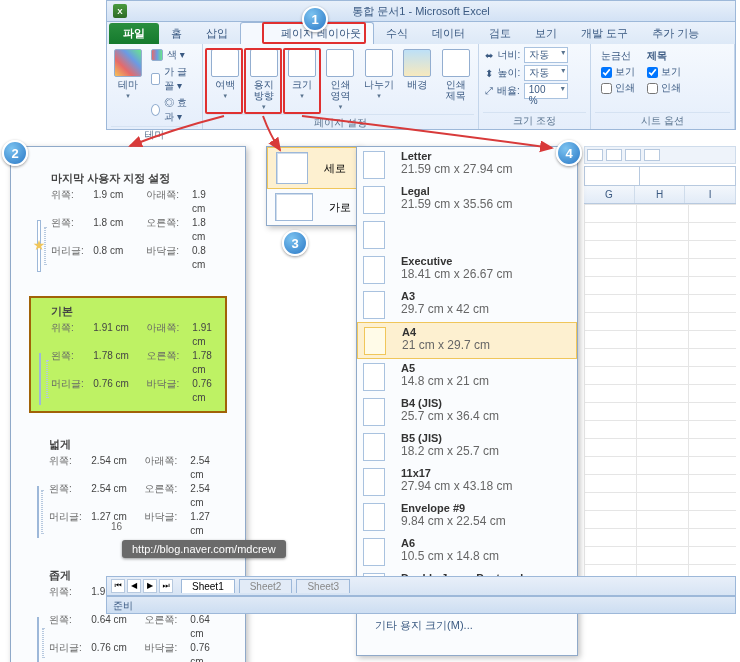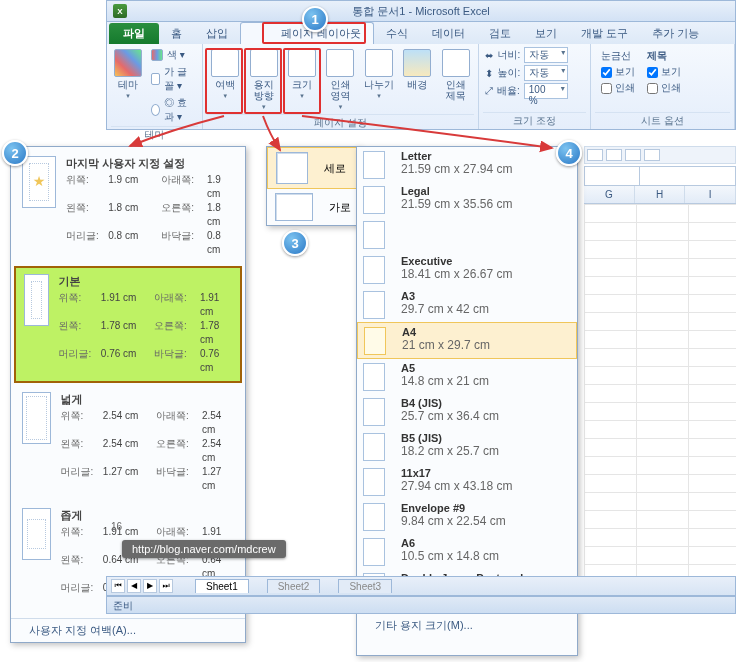--- a/index.html
+++ b/index.html
@@ -54,21 +54,21 @@
 
 svg.arrows { position:absolute; left:0; top:0; width:740px; height:662px; pointer-events:none; z-index:40; }
 
 
 .panel { position:absolute; background:#fafcfe; border:1px solid #8fa9c9; box-shadow:2px 2px 6px rgba(0,0,0,.25); font-size:11px; }
 .panel .opt { display:flex; gap:16px; padding:4px 8px; cursor:pointer; }
 .panel .opt.selected { background:#fdf0d0; border:1px solid #f0c65a; }
 .panel .footer { border-top:1px solid #cfdceb; padding:4px 18px; font-size:11px; color:#3b5a82; cursor:pointer; }
 
 
-.margin-panel .section { display:flex; gap:10px; padding:6px 8px; margin:3px; }
+.margin-panel .section { display:flex; gap:10px; padding:6px 8px; margin:18px;align-items:flex-end; }
 .margin-panel .section.sel { background:#bef264; border:2px solid #a16207; }
 .m-thumb { width:40px; height:52px; background:#fff; border:1px solid #9db8d9; position:relative; }
 .m-thumb::before { content:""; position:absolute; inset:6px; border:1px dotted #b7c9df; }
 .m-thumb.star::after { content:"★"; position:absolute; left:50%; top:50%; transform:translate(-50%,-55%); color:#f0c65a; font-size:14px; }
 .m-thumb.wide::before { inset:3px; }
 .m-thumb.narrow::before { inset:10px 4px; }
 .m-info { flex:1; font-size:11px; color:#444; }
 .m-info .ttl { font-weight:bold; margin-bottom:2px; }
 .m-info .row { display:flex; gap:8px; font-size:10px; line-height:14px; }
 .m-info .row span:first-child { width:38px; color:#666; }
@@ -97,21 +97,21 @@
 .grid .headers div { flex:1; text-align:center; border-right:1px solid #cfdceb; color:#3b5a82; line-height:18px; }
 .grid .cells { position:absolute; inset:18px 0 0 0;
   background-image:linear-gradient(#e5e5e5 1px,transparent 1px),linear-gradient(90deg,#e5e5e5 1px,transparent 1px);
   background-size:52px 18px; }
 
 
 .sheetbar { position:absolute; left:106px; bottom:66px; right:4px; height:20px;
   background:linear-gradient(#e8eff9,#d7e4f4); border:1px solid #9db8d9; display:flex; align-items:center; font-size:10px; gap:0; }
 .sheetbar .nav { display:flex; gap:2px; padding:0 4px; }
 .sheetbar .nav span { width:14px; text-align:center; border:1px solid #b7c9df; background:#fff; cursor:pointer; font-size:8px; line-height:12px; }
-.sheetbar .sheet { background:#fff; border:1px solid #9db8d9; border-bottom:none; padding:1px 10px; margin-left:18px; cursor:pointer; }
+.sheetbar .sheet { background:#fff; border:1px solid #9db8d9; border-bottom:none; padding:1px 10px; margin-left:4px; cursor:pointer; }
 .sheetbar .sheet.inactive { background:#e2ebf7; color:#888; }
 .statusbar { position:absolute; left:106px; bottom:48px; right:4px; height:18px; background:linear-gradient(#dfe9f6,#cddef2); border:1px solid #9db8d9; font-size:10px; color:#3b5a82; padding:2px 6px; }
 
 
 .url-pill { position:absolute; left:122px; top:540px; background:#6a6a6a; color:#fff; font-size:11px; padding:3px 10px; border-radius:3px; box-shadow:0 1px 3px rgba(0,0,0,.4); z-index:5; }
 .rownum { position:absolute; left:111px; top:521px; font-size:10px; color:#666; }
 
 
 .viewrow { position:absolute; left:584px; top:146px; right:4px; height:18px; background:#eef3fa; border:1px solid #cfdceb; display:flex; gap:3px; padding:2px; }
 .viewrow span { width:16px; height:12px; border:1px solid #b7c9df; background:#fff; }

